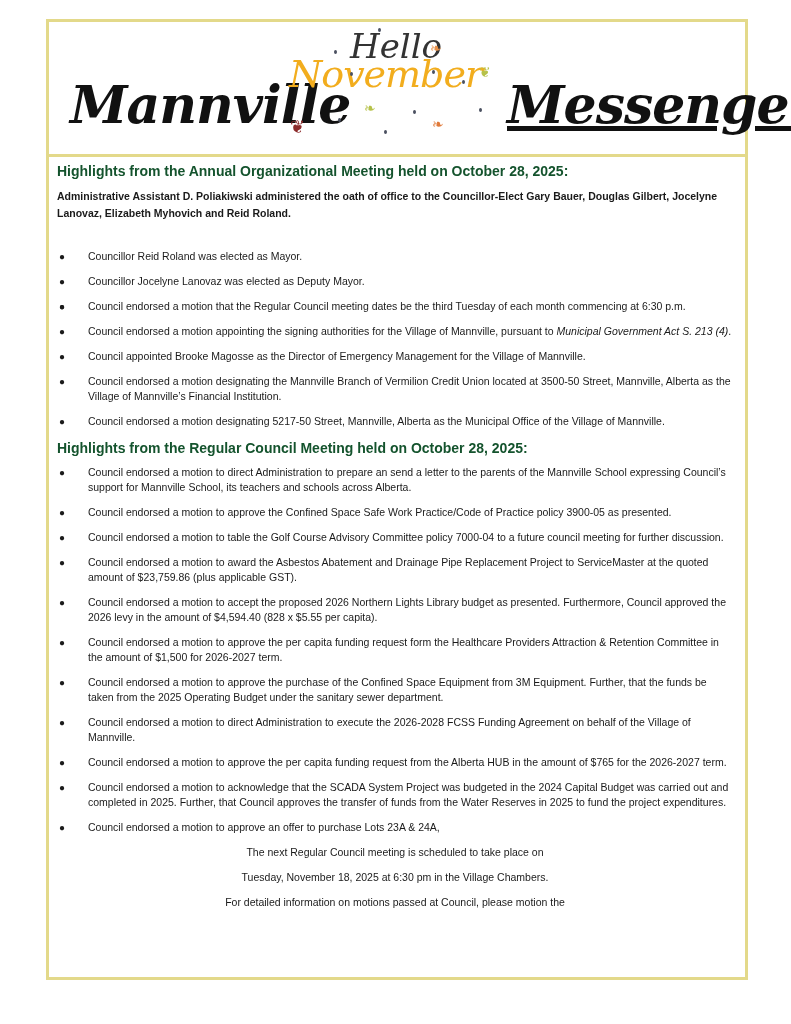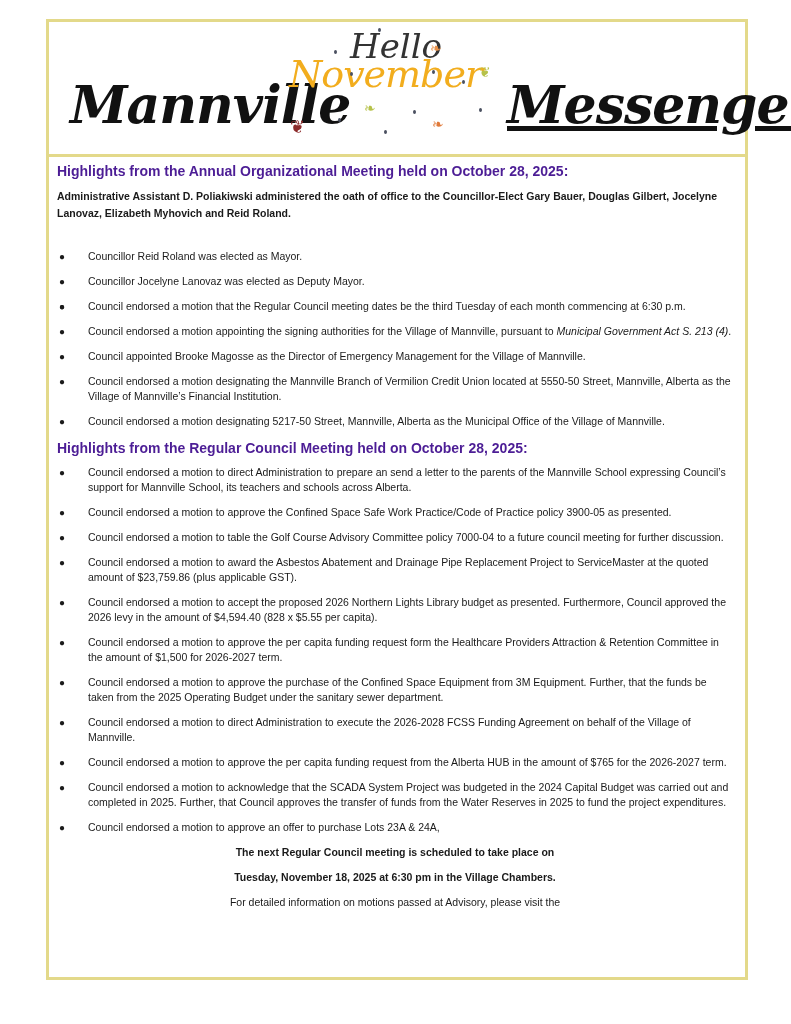--- a/index.html
+++ b/index.html
@@ -14,27 +14,27 @@
          font-size:52px; color:#111; letter-spacing:-1px; }
   .title-left { left:70px; }
   .title-right { left:507px;text-decoration:underline; }
   .hello { position:absolute; left:350px; top:26px; font-family:"DejaVu Serif", serif;
          font-style:italic; font-size:34px; color:#333; }
   .november { position:absolute; left:289px; top:52px; font-family:"DejaVu Serif", serif;
          font-style:italic; font-size:38px; color:#f2ad1e; letter-spacing:-1px; }
   .leaf { position:absolute; font-size:14px; }
   .dot { position:absolute; width:3px; height:4px; border-radius:50%; background:#4a5060; }
   .content { position:absolute; left:57px; top:162px; width:676px; font-size:10.5px; line-height:14px; }
-  h2 { font-size:14px; font-weight:bold; margin:0 0 8px 0; line-height:18px; color:#4c1d95; }
+  h2 { font-size:14px; font-weight:bold; margin:0 0 8px 0; line-height:18px; color:#14532d; }
   .intro { font-weight:bold; font-size:10.5px; margin:0 0 27px 0; line-height:17px; }
   ul { list-style:none; margin:0; padding:0; }
   li { position:relative; padding-left:31px; margin-bottom:10px; line-height:15px; }
   li .bullet { position:absolute; left:2px; top:0; font-size:10px; }
   .c-line { text-align:center; margin:0 0 10px 0; line-height:15px; }
-  .c-bold { font-weight:bold; }
+  .c-bold { font-weight:normal; }
   a.site { color:#1f4fa8; text-decoration:underline; }
 </style>
 </head>
 <body>
 
 <div class="header-box"></div>
 <div class="title-left">Mannville</div>
 <div class="hello">Hello</div>
 <div class="november">November</div>
 <div class="title-right">Messenger</div>
@@ -59,35 +59,35 @@
 <div class="content">
   <h2>Highlights from the Annual Organizational Meeting held on October 28, 2025:</h2>
   <p class="intro">Administrative Assistant D. Poliakiwski administered the oath of office to the Councillor-Elect Gary Bauer, Douglas Gilbert, Jocelyne Lanovaz, Elizabeth Myhovich and Reid Roland.</p>
   <ul>
     <li><span class="bullet">●</span><span>Councillor Reid Roland was elected as Mayor.</span></li>
     <li><span class="bullet">●</span><span>Councillor Jocelyne Lanovaz was elected as Deputy Mayor.</span></li>
     <li><span class="bullet">●</span></li>
     <li><span class="bullet">●</span><span>Council endorsed a motion that the Regular Council meeting dates be the third Tuesday of each month commencing at 6:30 p.m.</span></li>
     <li><span class="bullet">●</span><span>Council endorsed a motion appointing the signing authorities for the Village of Mannville, pursuant to </span><em>Municipal Government Act S. 213 (4)</em><span>.</span></li>
     <li><span class="bullet">●</span><span>Council appointed Brooke Magosse as the Director of Emergency Management for the Village of Mannville.</span></li>
-    <li><span class="bullet">●</span><span>Council endorsed a motion designating the Mannville Branch of Vermilion Credit Union located at 5550-50 Street, Mannville, Alberta as the Village of Mannville’s Financial Institution.</span></li>
+    <li><span class="bullet">●</span><span>Council endorsed a motion designating the Mannville Branch of Vermilion Credit Union located at 3500-50 Street, Mannville, Alberta as the Village of Mannville’s Financial Institution.</span></li>
     <li><span class="bullet">●</span><span>Council endorsed a motion designating 5217-50 Street, Mannville, Alberta as the Municipal Office of the Village of Mannville.</span></li>
   </ul>
 
   <h2>Highlights from the Regular Council Meeting held on October 28, 2025:</h2>
   <ul>
     <li><span class="bullet">●</span><span>Council endorsed a motion to direct Administration to prepare an send a letter to the parents of the Mannville School expressing Council’s support for Mannville School, its teachers and schools across Alberta.</span></li>
     <li><span class="bullet">●</span><span>Council endorsed a motion to approve the Confined Space Safe Work Practice/Code of Practice policy 3900-05 as presented.</span></li>
     <li><span class="bullet">●</span><span>Council endorsed a motion to table the Golf Course Advisory Committee policy 7000-04 to a future council meeting for further discussion.</span></li>
     <li><span class="bullet">●</span><span>Council endorsed a motion to award the Asbestos Abatement and Drainage Pipe Replacement Project to ServiceMaster at the quoted amount of $23,759.86 (plus applicable GST).</span></li>
     <li><span class="bullet">●</span><span>Council endorsed a motion to accept the proposed 2026 Northern Lights Library budget as presented. Furthermore, Council approved the 2026 levy in the amount of $4,594.40 (828 x $5.55 per capita).</span></li>
     <li><span class="bullet">●</span><span>Council endorsed a motion to approve the per capita funding request form the Healthcare Providers Attraction &amp; Retention Committee in the amount of $1,500 for 2026-2027 term.</span></li>
     <li><span class="bullet">●</span><span>Council endorsed a motion to approve the purchase of the Confined Space Equipment from 3M Equipment. Further, that the funds be taken from the 2025 Operating Budget under the sanitary sewer department.</span></li>
     <li><span class="bullet">●</span><span>Council endorsed a motion to direct Administration to execute the 2026-2028 FCSS Funding Agreement on behalf of the Village of Mannville.</span></li>
     <li><span class="bullet">●</span><span>Council endorsed a motion to approve the per capita funding request from the Alberta HUB in the amount of $765 for the 2026-2027 term.</span></li>
     <li><span class="bullet">●</span><span>Council endorsed a motion to acknowledge that the SCADA System Project was budgeted in the 2024 Capital Budget was carried out and completed in 2025. Further, that Council approves the transfer of funds from the Water Reserves in 2025 to fund the project expenditures.</span></li>
     <li><span class="bullet">●</span><span>Council endorsed a motion to approve an offer to purchase Lots 23A &amp; 24A,</span></li>
   </ul>
 
   <p class="c-line c-bold">The next Regular Council meeting is scheduled to take place on</p>
   <p class="c-line c-bold">Tuesday, November 18, 2025 at 6:30 pm in the Village Chambers.</p>
-  <p class="c-line">For detailed information on motions passed at Advisory, please visit the</p>
+  <p class="c-line">For detailed information on motions passed at Council, please motion the</p>
 </div>
 
 </body></html>

